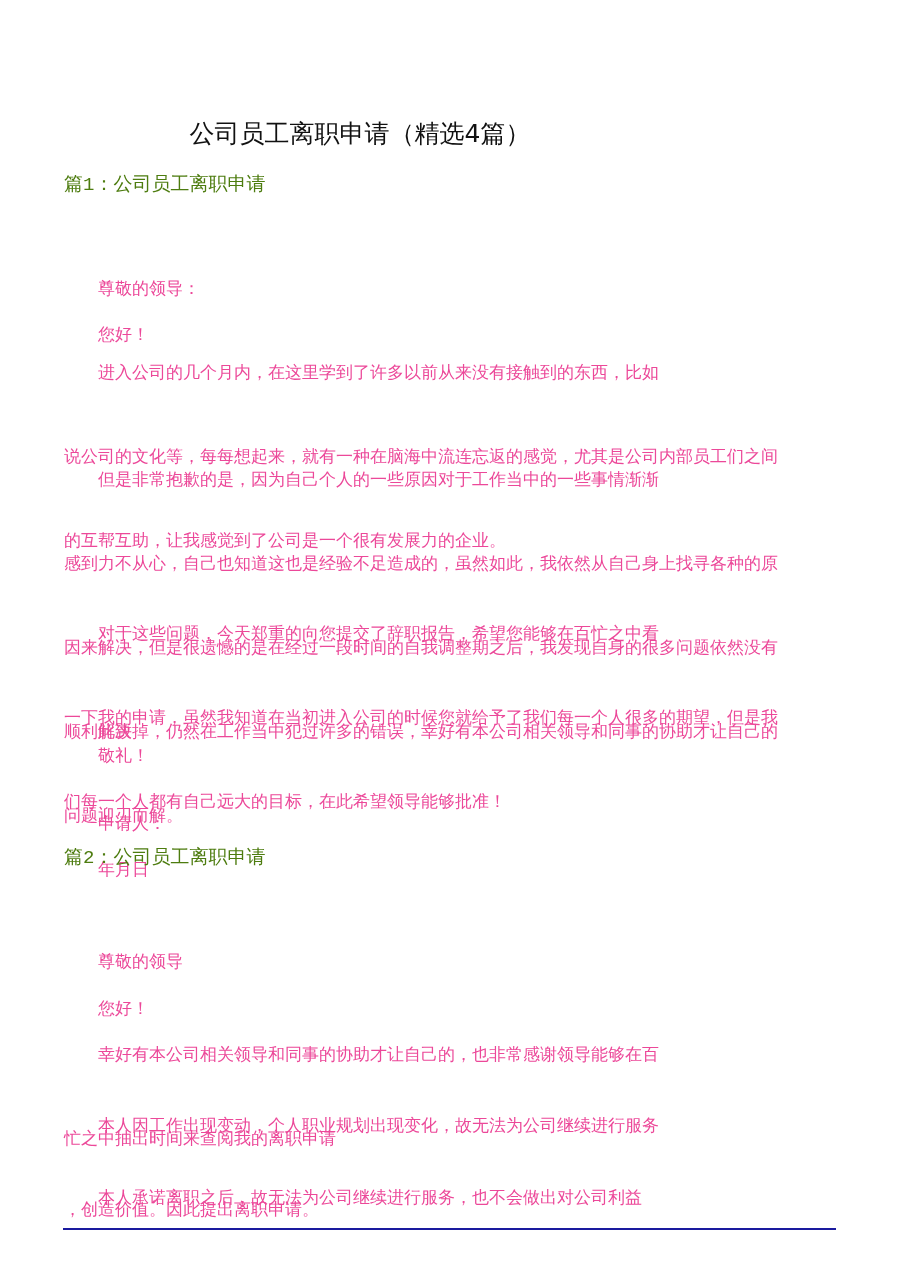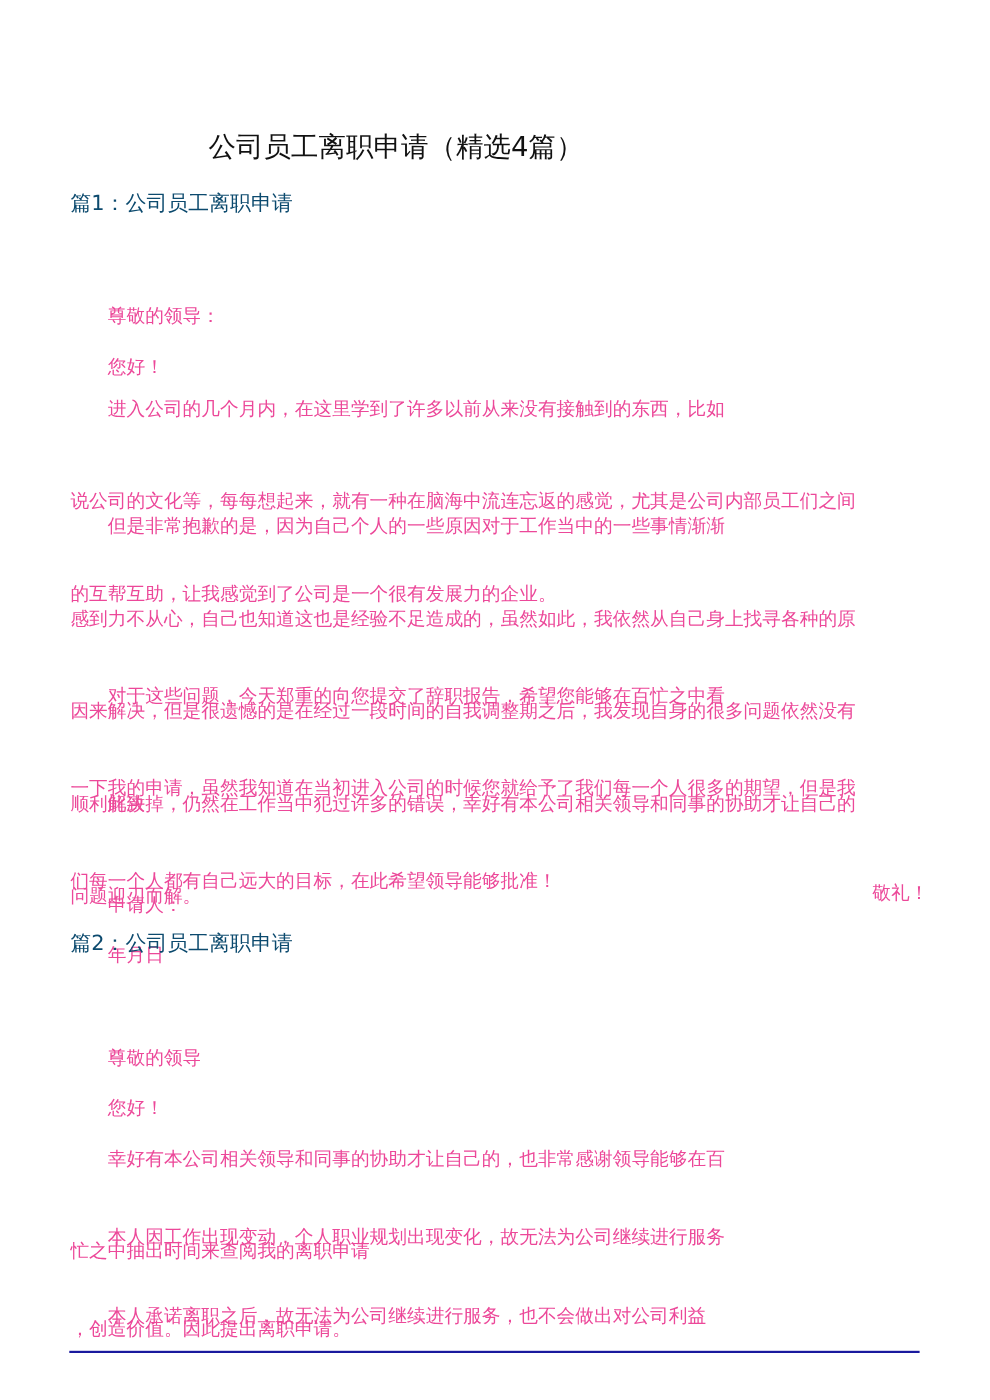--- a/index.html
+++ b/index.html
@@ -7,21 +7,22 @@
     width: 900px; height: 1273px; position: relative; overflow: hidden;
     font-family: "DejaVu Sans", "Liberation Sans", sans-serif;
     color: #111111;
   }
   .title {
     position: absolute; left: 0; top: 117px; width: 720px;
     text-align: center; font-size: 25px; line-height: 34px; color: #111;
   }
   .h2 {
     position: absolute; left: 64px; font-size: 19px; line-height: 26px;
-    color: #0c4a6e;
+    color: #4d7c0f;
+    font-family: Liberation Mono, monospace;
   }
   .p {
     position: absolute; left: 64px; width: 780px;
     font-size: 17px; line-height: 28px; color: #ec4899;
     white-space: pre-wrap; letter-spacing: 0px;
   }
   .line { display: block; height: 28px; white-space: nowrap; }
   .indent { padding-left: 34px; }
   .footer-rule {
     position: absolute; left: 63px; top: 1228px; width: 773px; height: 2px;
@@ -60,21 +61,21 @@
 
   <div class="p" style="top:563px;">
     <span class="line indent">对于这些问题，今天郑重的向您提交了辞职报告，希望您能够在百忙之中看</span>
     <span class="line">一下我的申请，虽然我知道在当初进入公司的时候您就给予了我们每一个人很多的期望，但是我</span>
     <span class="line">们每一个人都有自己远大的目标，在此希望领导能够批准！</span>
   </div>
 
   <div class="p" style="top:661px;">
     <span class="line indent">此致</span>
   </div>
-  <div class="p" style="top:742px;text-align:right;">
+  <div class="p" style="top:685px;">
     <span class="line indent">敬礼！</span>
   </div>
   <div class="p" style="top:753px;">
     <span class="line indent">申请人：</span>
   </div>
   <div class="p" style="top:799px;">
     <span class="line indent">年月日</span>
   </div>
 
   <div class="h2" style="top:845px;">篇2：公司员工离职申请</div>

